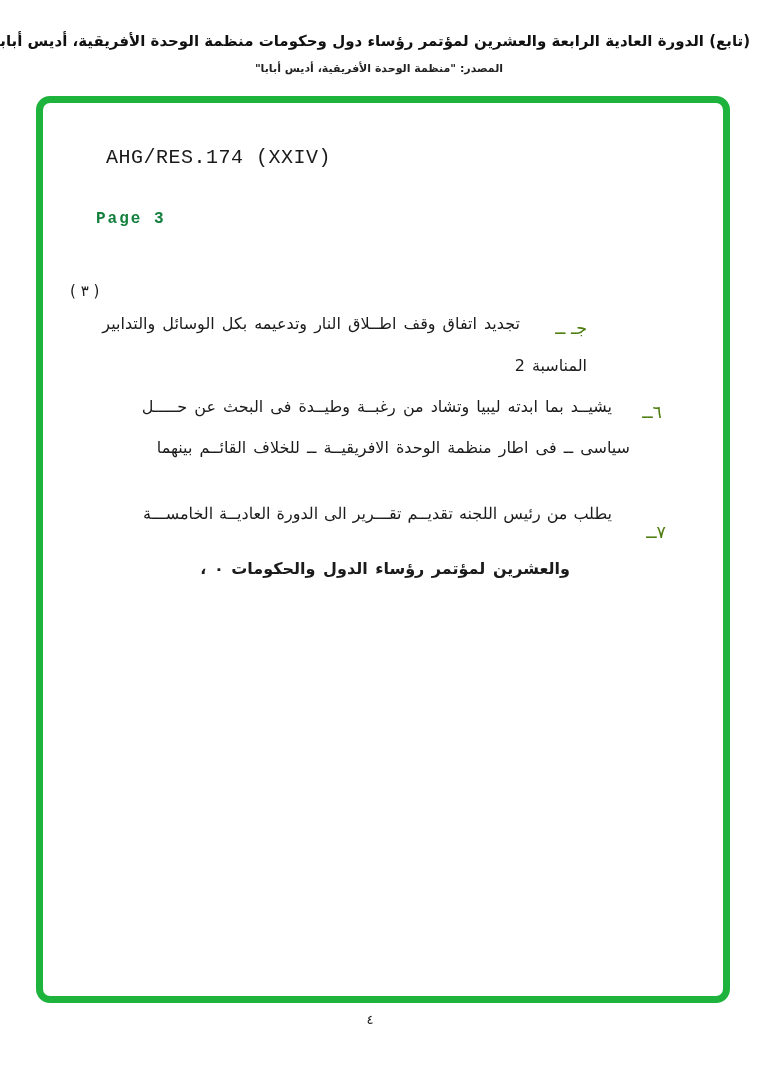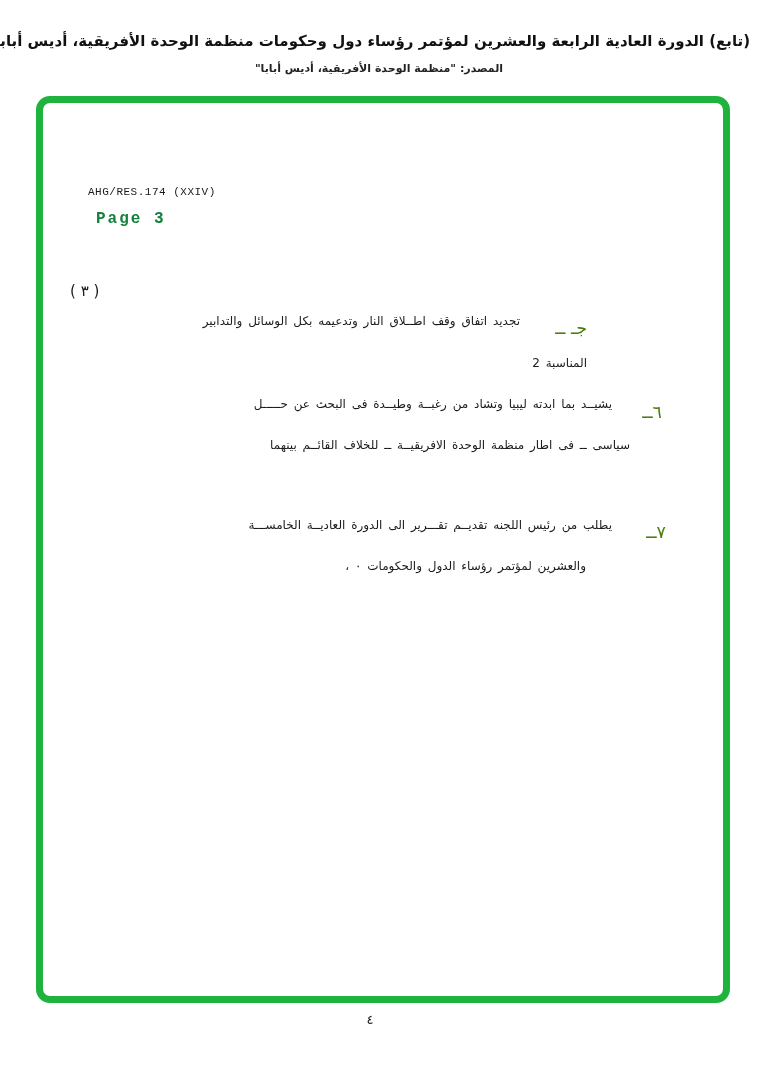--- a/index.html
+++ b/index.html
@@ -37,47 +37,46 @@
   .green-box {
     left: 36px; top: 96px;
     width: 680px; height: 893px;
     border: 7px solid #1db33c;
     border-radius: 14px;
     background: transparent;
   }
 
   
   .doc-ref {
-    left: 88px; top: 146px;
+    left: 106px; top: 146px;
     font-family: "Liberation Mono", "DejaVu Sans Mono", monospace;
-    font-size: 11px; letter-spacing: 0.5px;
+    font-size: 20px; letter-spacing: 0.5px;
     color: #1a1a1a;
     white-space: nowrap;
-    margin-top: 40px;
   }
   .page-label {
     left: 96px; top: 210px;
     font-family: "Liberation Mono", "DejaVu Sans Mono", monospace;
     font-size: 16px; font-weight: 600; letter-spacing: 2px;
     color: #15803d;
     white-space: nowrap;
   }
 
   .section-num {
     left: 70px; top: 282px;
     font-size: 15px;
     direction: rtl;
     color: #1a1a1a;
     letter-spacing: 2px;
   }
 
   
   .ar {
     direction: rtl;
-    font-size: 12px;
+    font-size: 16px;
     line-height: 1.3;
     color: #1b1b1b;
     white-space: nowrap;
     word-spacing: 2px;
   }
   .marker {
     direction: rtl;
     font-size: 17.5px;
     color: #4d7c0f;
     white-space: nowrap;
@@ -108,18 +107,18 @@
 
   <div class="abs marker" style="right:171px; top:318px;">جـ ــ</div>
   <div class="abs ar" style="right:238px; top:314px;">تجديد اتفاق  وقف اطــلاق النار وتدعيمه بكل الوسائل والتدابير</div>
   <div class="abs ar" style="right:171px; top:356px;">المناسبة 2</div>
 
   <div class="abs marker" style="right:96px; top:402px;">٦ــ</div>
   <div class="abs ar" style="right:128px; top:438px;">سياسى ــ فى  اطار منظمة الوحدة الافريقيــة ــ للخلاف القائــم بينهما</div>
   <div class="abs ar" style="right:146px; top:397px;">يشيــد بما ابدته ليبيا وتشاد من   رغبــة وطيــدة فى البحث عن حـــــل</div>
 
   <div class="abs marker" style="right:92px; top:522px;">٧ــ</div>
-  <div class="abs ar" style="right:146px; top:518px;">يطلب من رئيس اللجنه تقديــم تقـــرير الى الدورة العاديــة الخامســـة</div>
-  <div class="abs ar" style="right:172px; top:559px;">والعشرين لمؤتمر رؤساء الدول والحكومات ٠ ،</div>
+  <div class="abs ar" style="right:146px; top:504px;font-family:Liberation Serif, serif;">يطلب من رئيس اللجنه تقديــم تقـــرير الى الدورة العاديــة الخامســـة</div>
+  <div class="abs ar" style="right:188px; top:559px;font-weight:bold;">والعشرين لمؤتمر رؤساء الدول والحكومات ٠ ،</div>
 
   <div class="abs footer-num">٤</div>
 
 </div>
 
 </body></html>

